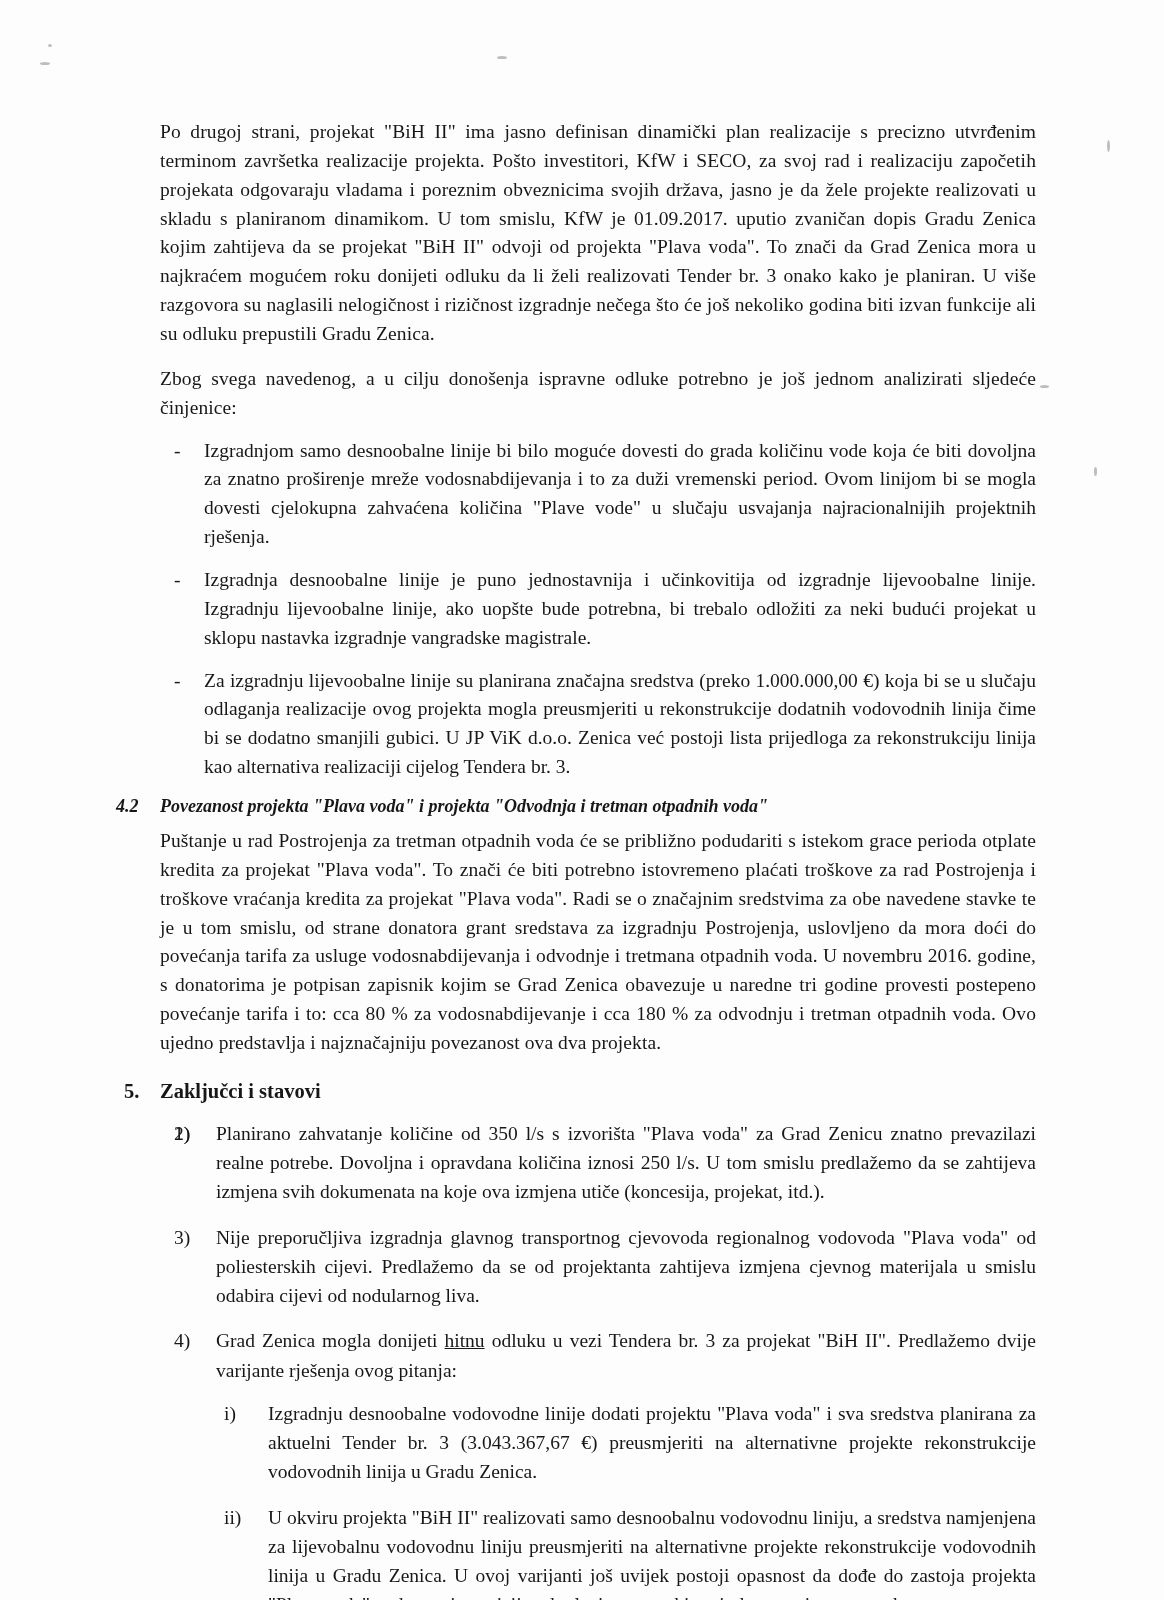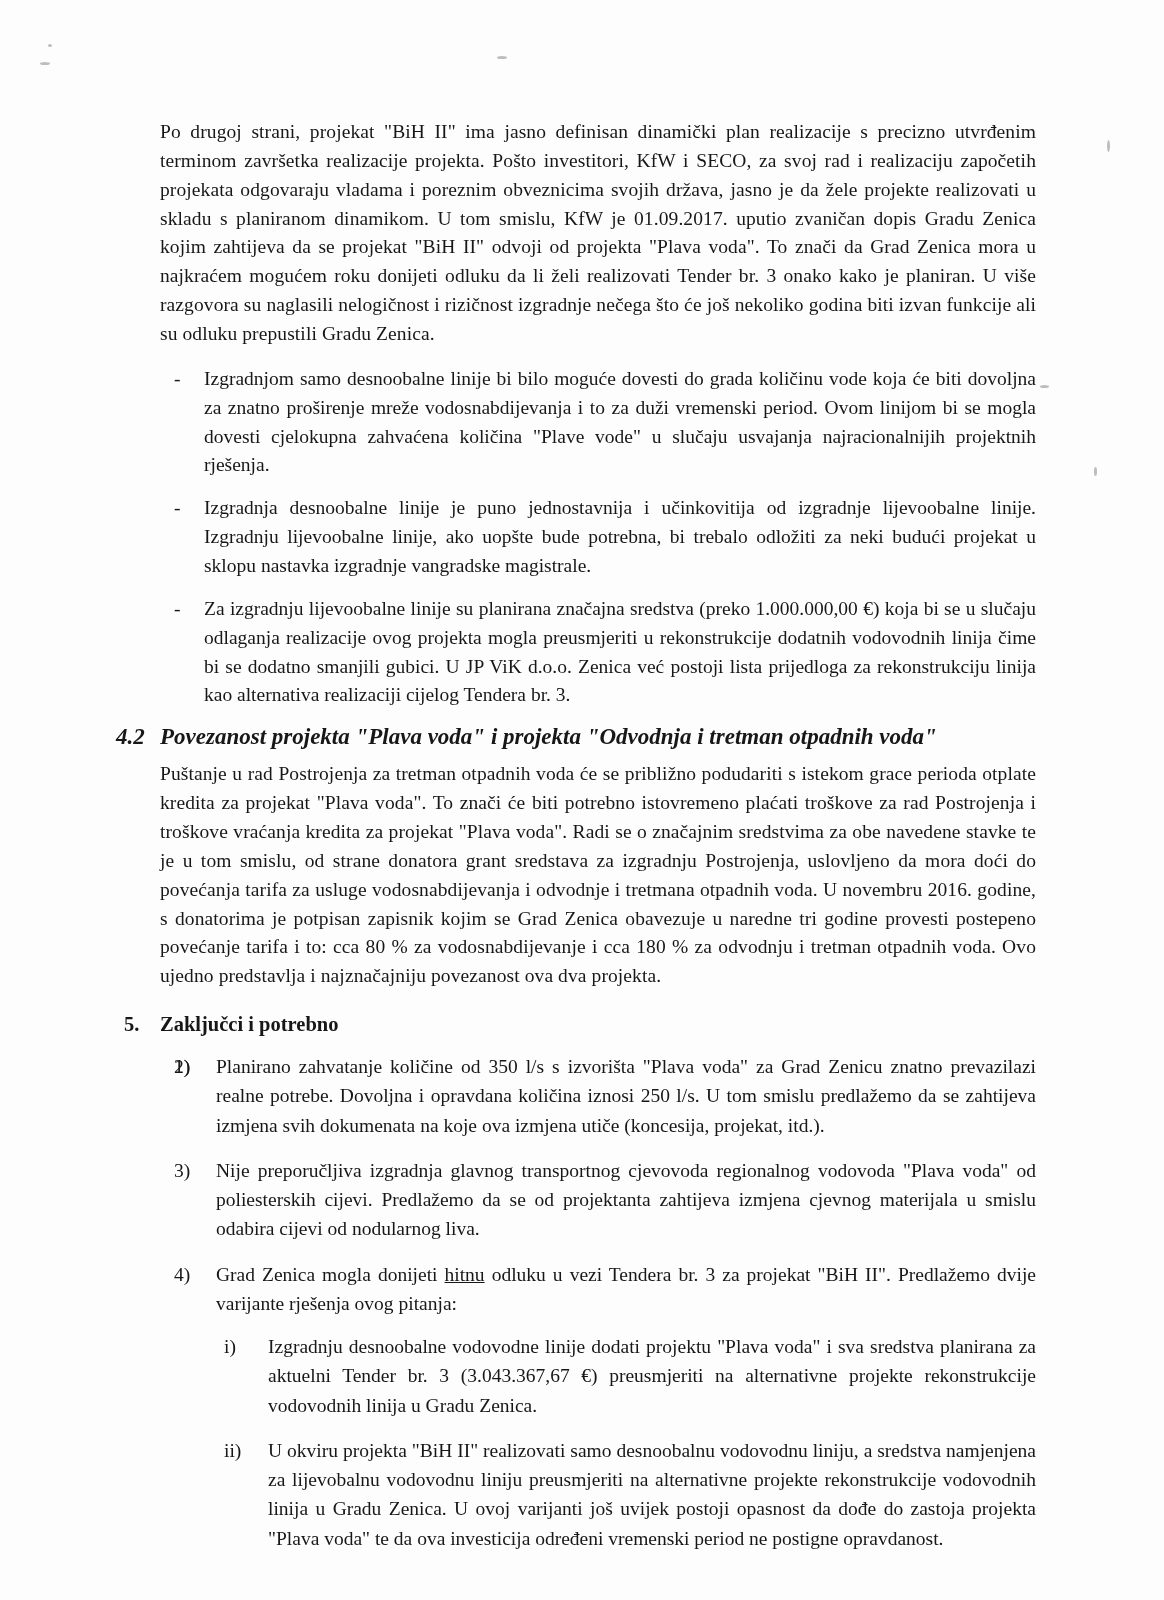--- a/index.html
+++ b/index.html
@@ -48,21 +48,21 @@
     padding-left: 44px;
     margin: 0 0 14px 0;
   }
   .dash-item .marker {
     position: absolute;
     left: 14px;
     top: 0;
     font-size: 19.5px;
   }
   .heading-42 {
-    font-size: 23px;
+    font-size: 18px;
     font-weight: bold;
     font-style: italic;
     margin: 12px 0 10px -44px;
     padding-left: 44px;
     position: relative;
   }
   .heading-42 .num {
     position: absolute;
     left: 0;
     top: 0;
@@ -137,20 +137,21 @@
 
   <span class="speck" style="left:40px;top:62px;width:10px;height:3px;"></span>
   <span class="speck" style="left:48px;top:44px;width:4px;height:3px;"></span>
   <span class="speck" style="left:497px;top:56px;width:10px;height:3px;"></span>
   <span class="speck" style="left:1107px;top:140px;width:3px;height:12px;"></span>
   <span class="speck" style="left:1040px;top:385px;width:9px;height:3px;"></span>
   <span class="speck" style="left:1094px;top:467px;width:3px;height:9px;"></span>
 
   <p class="para">Po drugoj strani, projekat "BiH II" ima jasno definisan dinamički plan realizacije s precizno utvrđenim terminom završetka realizacije projekta. Pošto investitori, KfW i SECO, za svoj rad i realizaciju započetih projekata odgovaraju vladama i poreznim obveznicima svojih država, jasno je da žele projekte realizovati u skladu s planiranom dinamikom. U tom smislu, KfW je 01.09.2017. uputio zvaničan dopis Gradu Zenica kojim zahtijeva da se projekat "BiH II" odvoji od projekta "Plava voda". To znači da Grad Zenica mora u najkraćem mogućem roku donijeti odluku da li želi realizovati Tender br. 3 onako kako je planiran. U više razgovora su naglasili nelogičnost i rizičnost izgradnje nečega što će još nekoliko godina biti izvan funkcije ali su odluku prepustili Gradu Zenica.</p>
 
+  <p class="para tight">Zbog svega navedenog, a u cilju donošenja ispravne odluke potrebno je još jednom analizirati sljedeće činjenice:</p>
 
   <ul class="dash-list">
     <li class="dash-item">
       <span class="marker">-</span>
       <span>Izgradnjom samo desnoobalne linije bi bilo moguće dovesti do grada količinu vode koja će biti dovoljna za znatno proširenje mreže vodosnabdijevanja i to za duži vremenski period. Ovom linijom bi se mogla dovesti cjelokupna zahvaćena količina "Plave vode" u slučaju usvajanja najracionalnijih projektnih rješenja.</span>
     </li>
     <li class="dash-item">
       <span class="marker">-</span>
       <span>Izgradnja desnoobalne linije je puno jednostavnija i učinkovitija od izgradnje lijevoobalne linije. Izgradnju lijevoobalne linije, ako uopšte bude potrebna, bi trebalo odložiti za neki budući projekat u sklopu nastavka izgradnje vangradske magistrale.</span>
     </li>
@@ -162,21 +163,21 @@
 
   <div class="heading-42">
     <span class="num">4.2</span>
     <span>Povezanost projekta "Plava voda" i projekta "Odvodnja i tretman otpadnih voda"</span>
   </div>
 
   <p class="para">Puštanje u rad Postrojenja za tretman otpadnih voda će se približno podudariti s istekom grace perioda otplate kredita za projekat "Plava voda". To znači će biti potrebno istovremeno plaćati troškove za rad Postrojenja i troškove vraćanja kredita za projekat "Plava voda". Radi se o značajnim sredstvima za obe navedene stavke te je u tom smislu, od strane donatora grant sredstava za izgradnju Postrojenja, uslovljeno da mora doći do povećanja tarifa za usluge vodosnabdijevanja i odvodnje i tretmana otpadnih voda. U novembru 2016. godine, s donatorima je potpisan zapisnik kojim se Grad Zenica obavezuje u naredne tri godine provesti postepeno povećanje tarifa i to: cca 80 % za vodosnabdijevanje i cca 180 % za odvodnju i tretman otpadnih voda. Ovo ujedno predstavlja i najznačajniju povezanost ova dva projekta.</p>
 
   <div class="heading-5">
     <span class="num">5.</span>
-    <span>Zaključci i potrebno</span>
+    <span>Zaključci i stavovi</span>
   </div>
 
   <ol class="num-list">
     <li class="num-item">
       <span class="marker">1)</span>
     </li>
     <li class="num-item">
       <span class="marker">2)</span>
       <span>Planirano zahvatanje količine od 350 l/s s izvorišta "Plava voda" za Grad Zenicu znatno prevazilazi realne potrebe. Dovoljna i opravdana količina iznosi 250 l/s. U tom smislu predlažemo da se zahtijeva izmjena svih dokumenata na koje ova izmjena utiče (koncesija, projekat, itd.).</span>
     </li>

